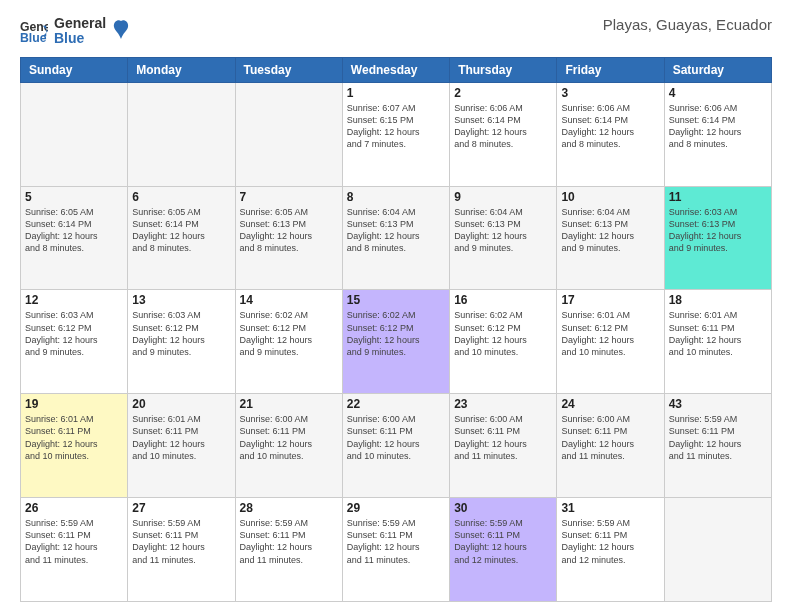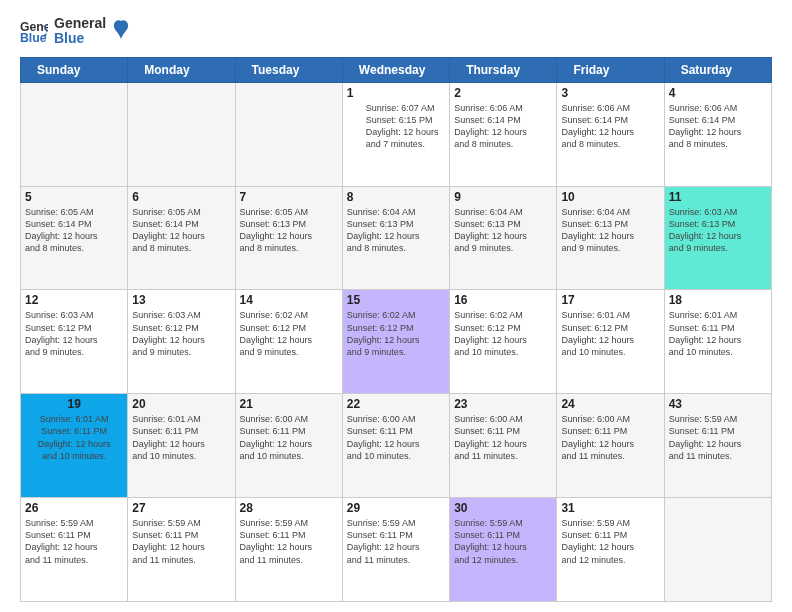--- a/index.html
+++ b/index.html
@@ -50,21 +50,21 @@
       border: 1px solid #ccc;
       border-collapse: collapse;
       width: 100%;
       table-layout: fixed;
     }
     .calendar th {
       background-color: #2e6db4;
       color: #fff;
       font-size: 12px;
       font-weight: bold;
-      padding: 5px 16px;
+      padding: 5px 8px;
       text-align: left;
       border: 1px solid #2a5fa0;
     }
     .calendar td {
       vertical-align: top;
       border: 1px solid #ccc;
       padding: 3px 4px;
       font-size: 9.5px;
       color: #333;
       background: #fff;
@@ -111,20 +111,21 @@
       </svg>
       <div style="display:flex;flex-direction:column;line-height:1.1;margin-left:2px">
         <span style="font-size:14px;font-weight:bold;color:#333;">General</span>
         <span style="font-size:14px;font-weight:bold;color:#2e6db4;">Blue</span>
       </div>
       <svg width="18" height="22" viewBox="0 0 18 22" style="margin-left:2px;margin-top:-2px">
         <path d="M9 2 C12 0, 17 3, 16 8 C15 12, 11 14, 9 20 C7 14, 3 12, 2 8 C1 3, 6 0, 9 2Z" fill="#2e6db4"></path>
       </svg>
     </div>
     <div class="title-block">
+      <div class="subtitle">Playas, Guayas, Ecuador</div>
     </div>
   </div>
 
   <table class="calendar">
     <thead>
       <tr>
         <th>Sunday</th>
         <th>Monday</th>
         <th>Tuesday</th>
         <th>Wednesday</th>
@@ -133,21 +134,21 @@
         <th>Saturday</th>
       </tr>
     </thead>
     <tbody id="calendar-body">
     <tr>
           <td class="empty" style="background: rgb(245, 245, 245);"></td>
           <td class="empty" style="background: rgb(245, 245, 245);"></td>
           <td class="empty" style="background: rgb(245, 245, 245);"></td>
           <td style="background: rgb(255, 255, 255);">
             <div class="day-number">1</div>
-            <div class="day-info" style="white-space: pre-line; margin-left: 19px;">Sunrise: 6:07 AM
+            <div class="day-info" style="white-space: pre-line;">Sunrise: 6:07 AM
 Sunset: 6:15 PM
 Daylight: 12 hours
 and 7 minutes.</div>
           </td>
           <td style="background: rgb(255, 255, 255);">
             <div class="day-number">2</div>
             <div class="day-info" style="white-space: pre-line;">Sunrise: 6:06 AM
 Sunset: 6:14 PM
 Daylight: 12 hours
 and 8 minutes.</div>
@@ -263,21 +264,21 @@
           </td>
           <td style="background: rgb(255, 255, 255);">
             <div class="day-number">18</div>
             <div class="day-info" style="white-space: pre-line;">Sunrise: 6:01 AM
 Sunset: 6:11 PM
 Daylight: 12 hours
 and 10 minutes.</div>
           </td>
         </tr>
         <tr>
-          <td style="background: #0ea5e9; text-align: center;">
+          <td style="background: #fef9c3;">
             <div class="day-number">19</div>
             <div class="day-info" style="white-space: pre-line;">Sunrise: 6:01 AM
 Sunset: 6:11 PM
 Daylight: 12 hours
 and 10 minutes.</div>
           </td>
           <td style="background: rgb(245, 245, 245);">
             <div class="day-number">20</div>
             <div class="day-info" style="white-space: pre-line;">Sunrise: 6:01 AM
 Sunset: 6:11 PM

